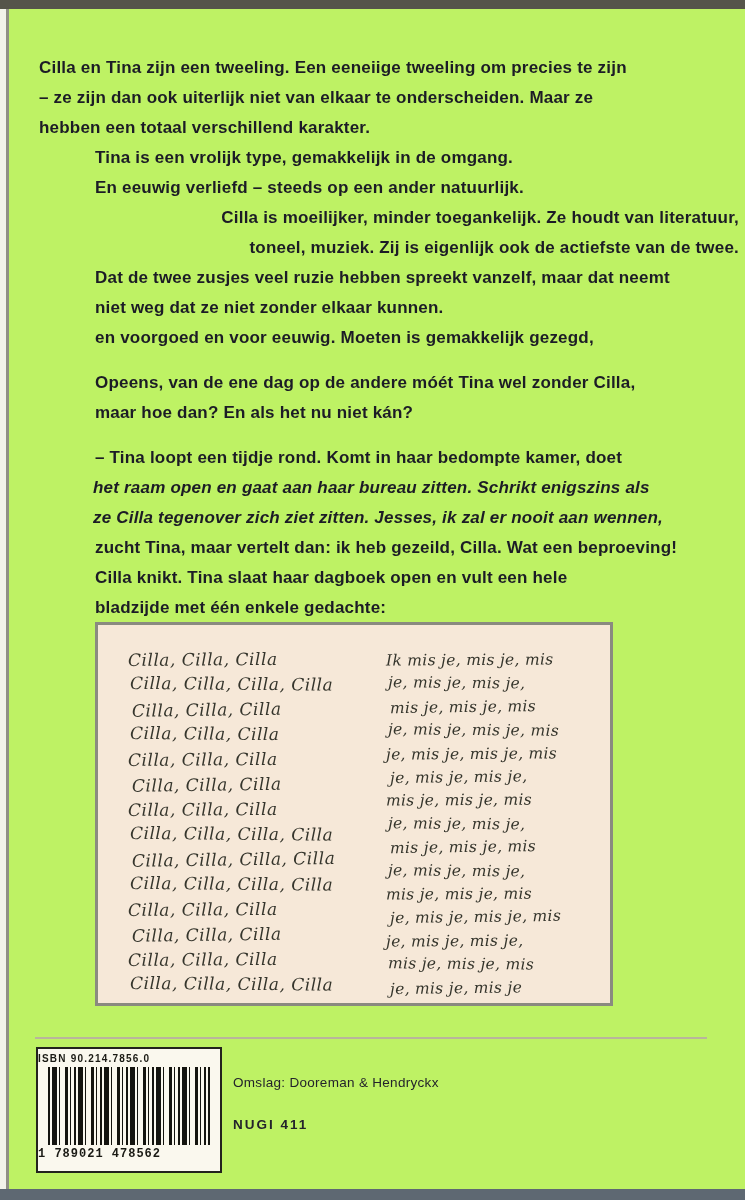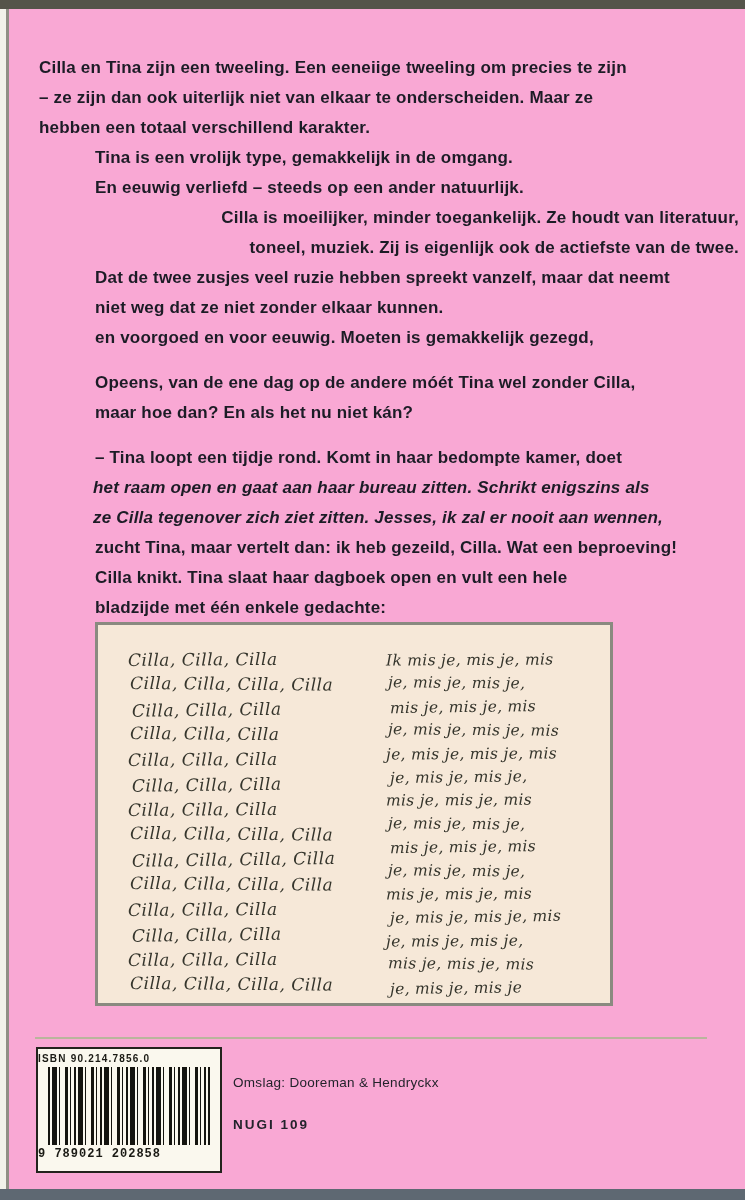--- a/index.html
+++ b/index.html
@@ -5,21 +5,21 @@
   html,body{margin:0;padding:0;background:#d8d6cc;}
   #stage{position:relative;width:745px;height:1200px;overflow:hidden;
          background:#f4f1ca;font-family:"Liberation Sans",sans-serif;}
 
   
   .top-band{position:absolute;left:0;top:0;width:745px;height:9px;background:#55544a;}
   .left-strip{position:absolute;left:0;top:9px;width:6px;height:1191px;background:#f2f2ea;}
   .left-line{position:absolute;left:6px;top:9px;width:3px;height:1180px;background:#908f85;}
   .bottom-strip{position:absolute;left:0;top:1189px;width:745px;height:11px;background:#5e6872;}
 
-  .cover{position:absolute;left:9px;top:9px;width:736px;height:1180px;background:#f9a8d4;}
+  .cover{position:absolute;left:9px;top:9px;width:736px;height:1180px;background:#bef264;}
 
   
   .blurb{position:absolute;left:0;top:44px;width:730px;color:#1c1c26;}
   .blurb p{margin:0;font-size:17px;font-weight:700;line-height:30px;
            letter-spacing:.2px;white-space:nowrap;}
   .blurb p.ind-0{margin-left:30px;}
   .blurb p.ind-1{margin-left:84px;font-style:italic;}
   .blurb p.ind-2{margin-left:86px;}
   .blurb p.ind-3{margin-left:146px;text-align:right;}
   .blurb p.gap{margin-top:15px;}
@@ -120,21 +120,21 @@
           <div>mis je, mis je, mis</div>
           <div>je, mis je, mis je</div>
         </div>
     </div>
 
     <div class="rule"></div>
 
     <div class="barcode-box">
       <div class="isbn">ISBN 90.214.7856.0</div>
       <div class="bars"></div>
-      <div class="bdigits">9 789021 202858</div>
+      <div class="bdigits">1 789021 478562</div>
     </div>
 
     <div class="credit">Omslag: Dooreman &amp; Hendryckx</div>
-    <div class="nugi">NUGI 109</div>
+    <div class="nugi">NUGI 411</div>
   </div>
 
   <div class="bottom-strip"></div>
 </div>
 
 </body></html>

